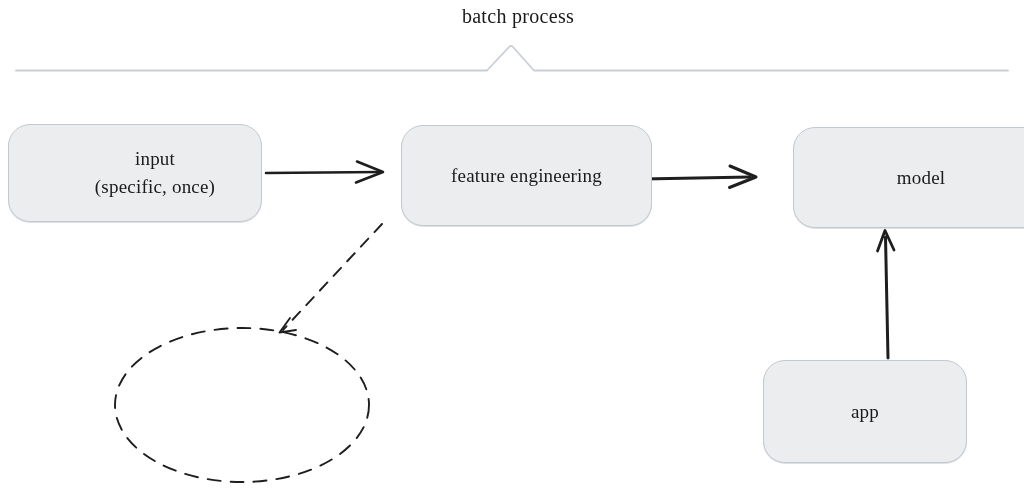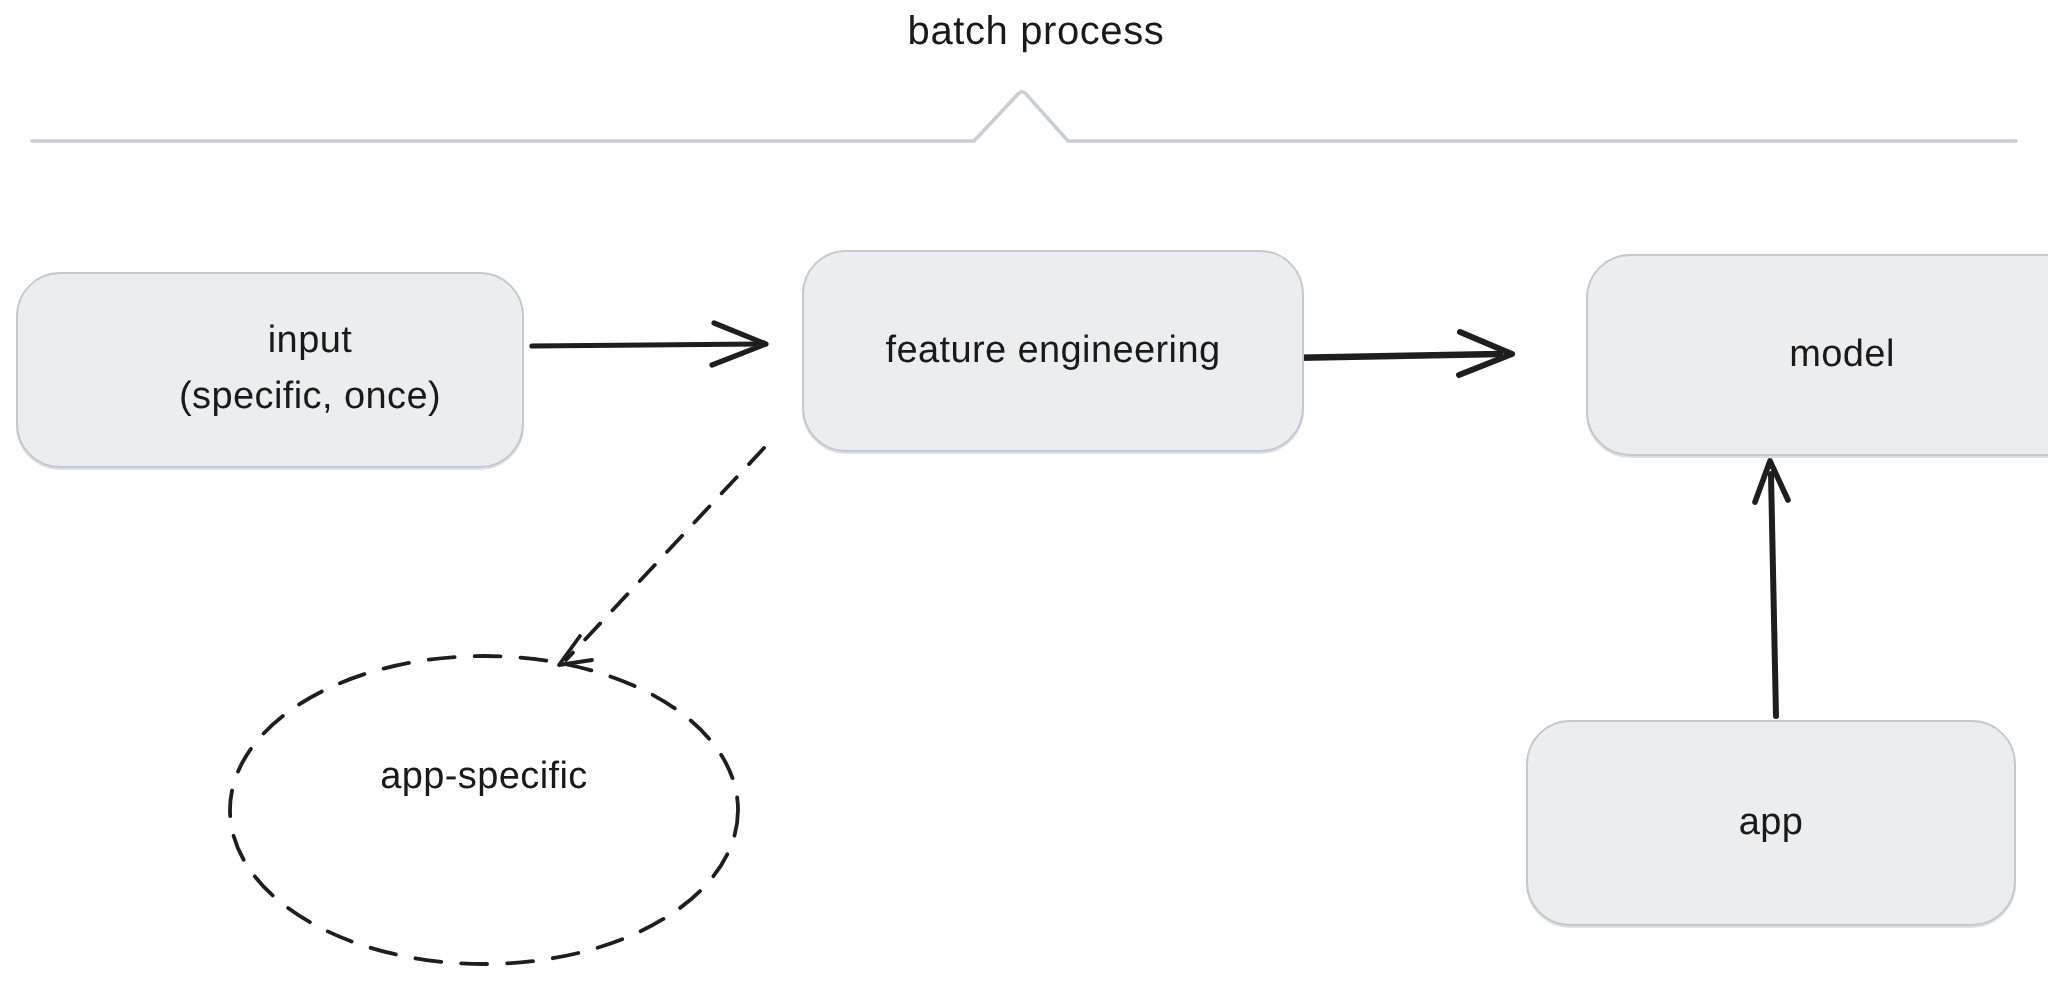--- a/index.html
+++ b/index.html
@@ -10,21 +10,21 @@
     --text: #1a1a1a;
     --bg: #ffffff;
   }
   * { margin: 0; padding: 0; box-sizing: border-box; }
   html, body { background: var(--bg); }
   .canvas {
     position: relative;
     width: 1024px;
     height: 493px;
     background: var(--bg);
-    font-family: Liberation Sans, sans-serif;
+    font-family: Liberation Serif, serif;
     color: var(--text);
     overflow: hidden;
     border-radius: 22px;
   }
   .svg-layer {
     position: absolute;
     inset: 0;
     width: 1024px;
     height: 493px;
   }
@@ -39,24 +39,24 @@
     display: flex;
     flex-direction: column;
     align-items: center;
     justify-content: center;
     text-align: center;
     font-size: 19px;
     line-height: 1.45;
     letter-spacing: 0.2px;
     box-shadow: 0 1px 0 rgba(160,168,176,0.35);
   }
-  .node-input   { left: 8px;   top: 136px; width: 254px; height: 98px; padding-left: 40px;  }
+  .node-input   { left: 8px;   top: 124px; width: 254px; height: 98px; padding-left: 40px;  }
   .node-feature { left: 401px; top: 125px; width: 251px; height: 101px; }
   .node-model   { left: 757px; top: 127px; width: 256px; height: 101px; margin-left: 36px; }
-  .node-app     { left: 763px; top: 360px; width: 245px; height: 103px; }
+  .node-app     { left: 763px; top: 360px; width: 204px; height: 103px; }
   .diagram-title {
     position: absolute;
     left: 398px; top: 5px; width: 240px;
     text-align: center;
     font-size: 20px;
     letter-spacing: 0.3px;
   }
   .annotation-label {
     position: absolute;
     left: 115px; top: 376px; width: 254px;
@@ -103,16 +103,15 @@
 
   <div class="node node-model">
     <span>model</span>
   </div>
 
   <div class="node node-app">
     <span>app</span>
   </div>
 
   <div class="annotation-label">
-    <div>app-specific</div>
   </div>
 
 </div>
 
 </body></html>

